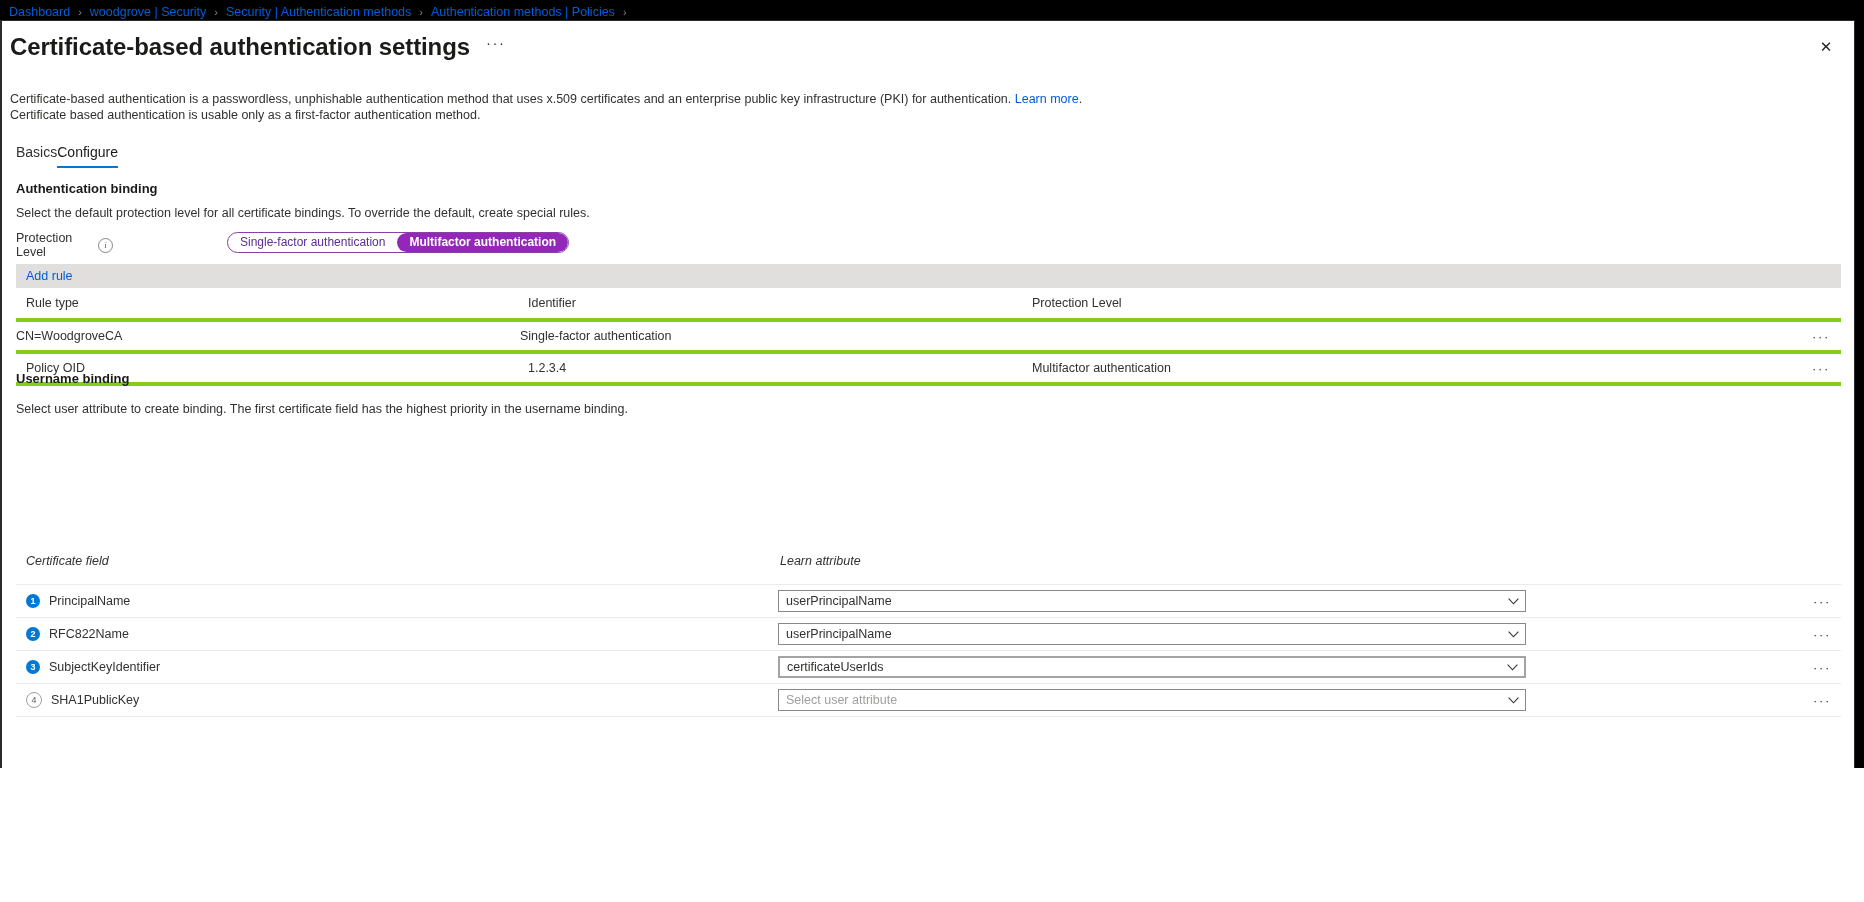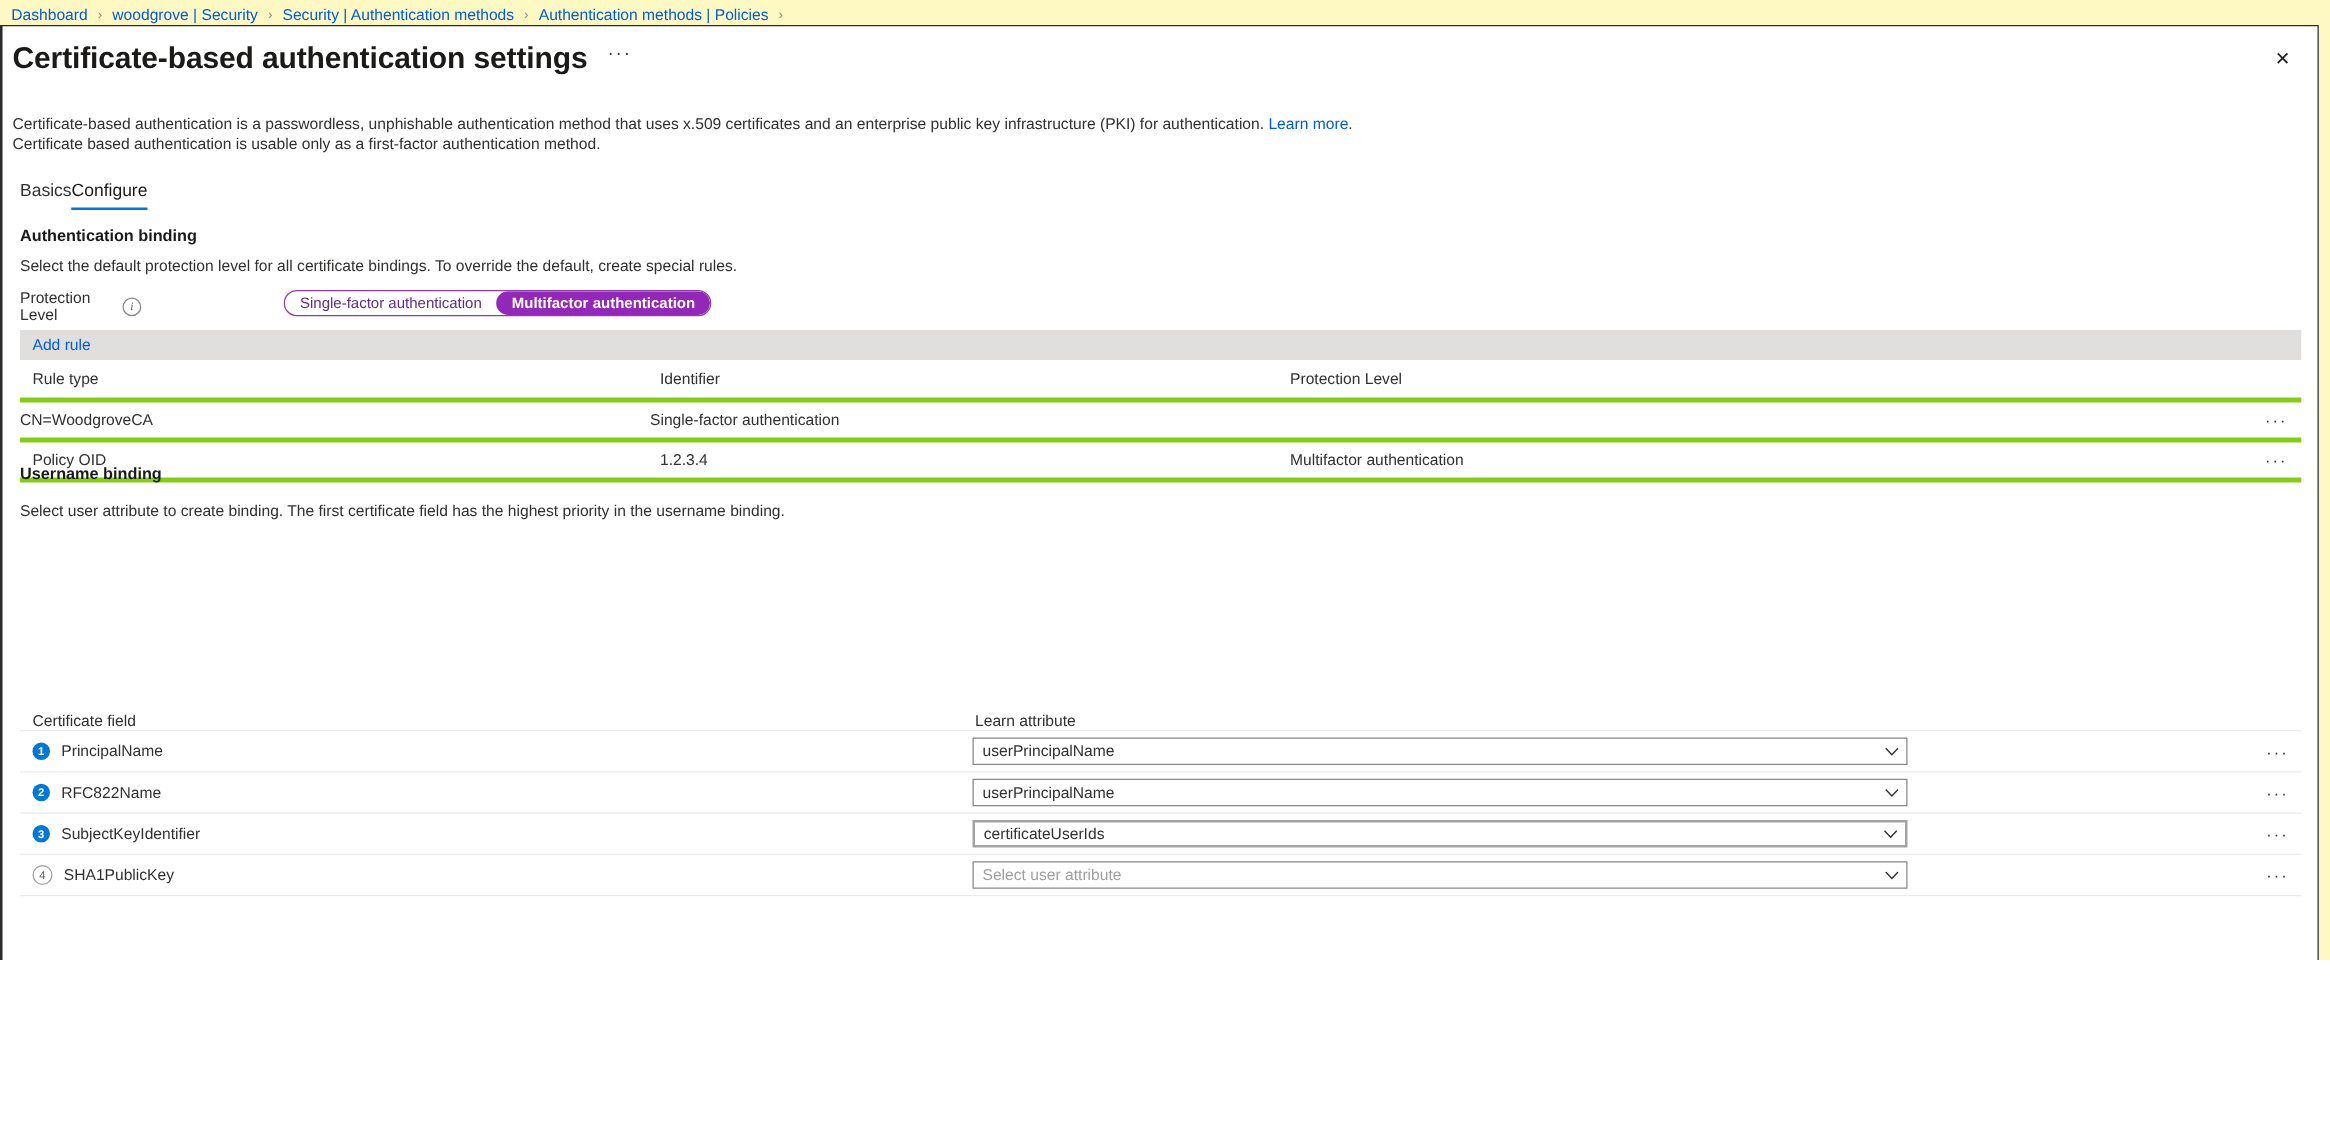--- a/index.html
+++ b/index.html
@@ -6,21 +6,21 @@
     margin: 0;
     padding: 0;
     background: #ffffff;
     font-family: "Liberation Sans", sans-serif;
     -webkit-font-smoothing: antialiased;
   }
   #root {
     position: relative;
     width: 1864px;
     height: 768px;
-    background: #fef9c3;
+    background: #000000;
     overflow: hidden;
   }
 
   
   .breadcrumb {
     position: absolute;
     left: 8px;
     top: 3px;
     height: 18px;
     display: flex;
@@ -262,25 +262,26 @@
 
   
   .ub-table {
     position: absolute;
     left: 14px;
     top: 533px;
     width: 1825px;
   }
   .ub-headrow {
     display: flex;
-    align-items: flex-end;
+    align-items: flex-start;
     height: 30px;
     font-size: 12.5px;
     color: #323130;
     border-bottom: 1px solid #edebe9;
+    font-style: italic;
   }
   .ub-row {
     display: flex;
     align-items: center;
     height: 32px;
     border-bottom: 1px solid #edebe9;
   }
   .ub-c1 {
     width: 762px;
     display: flex;

